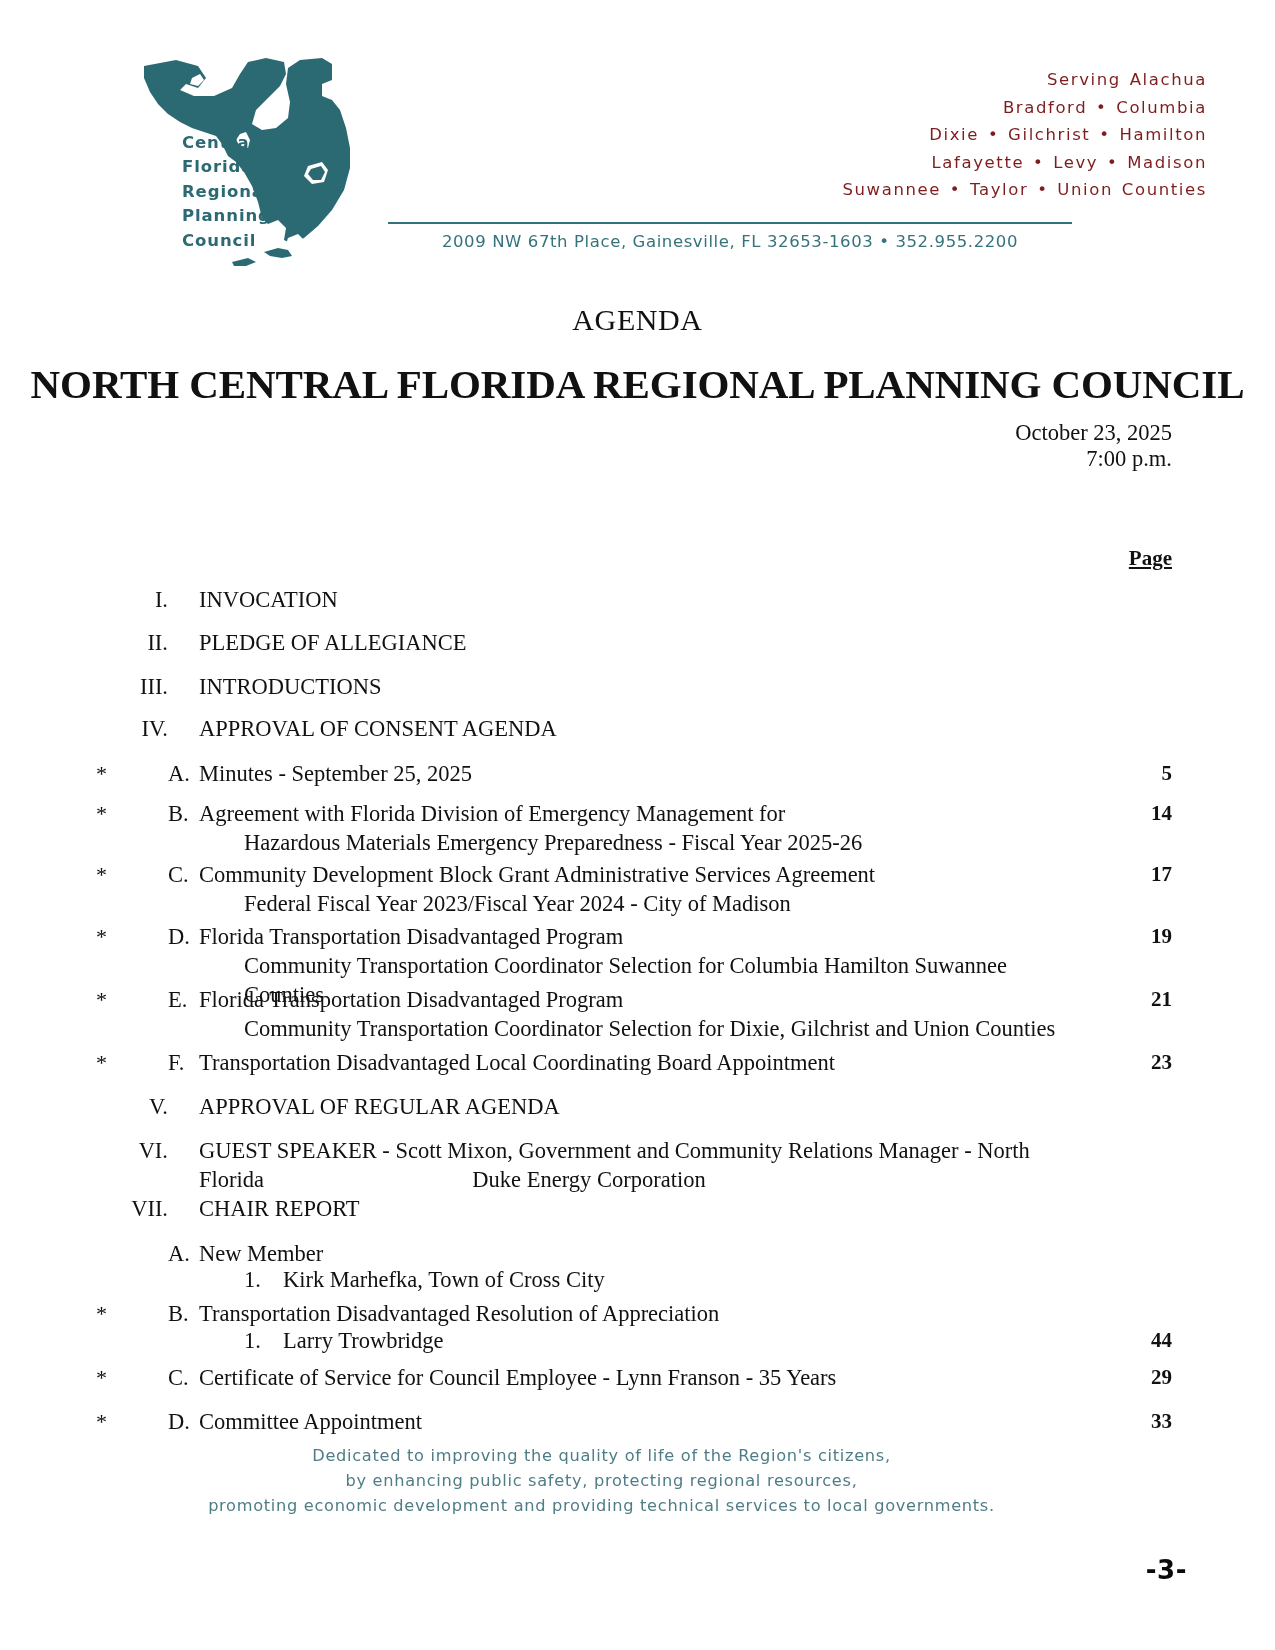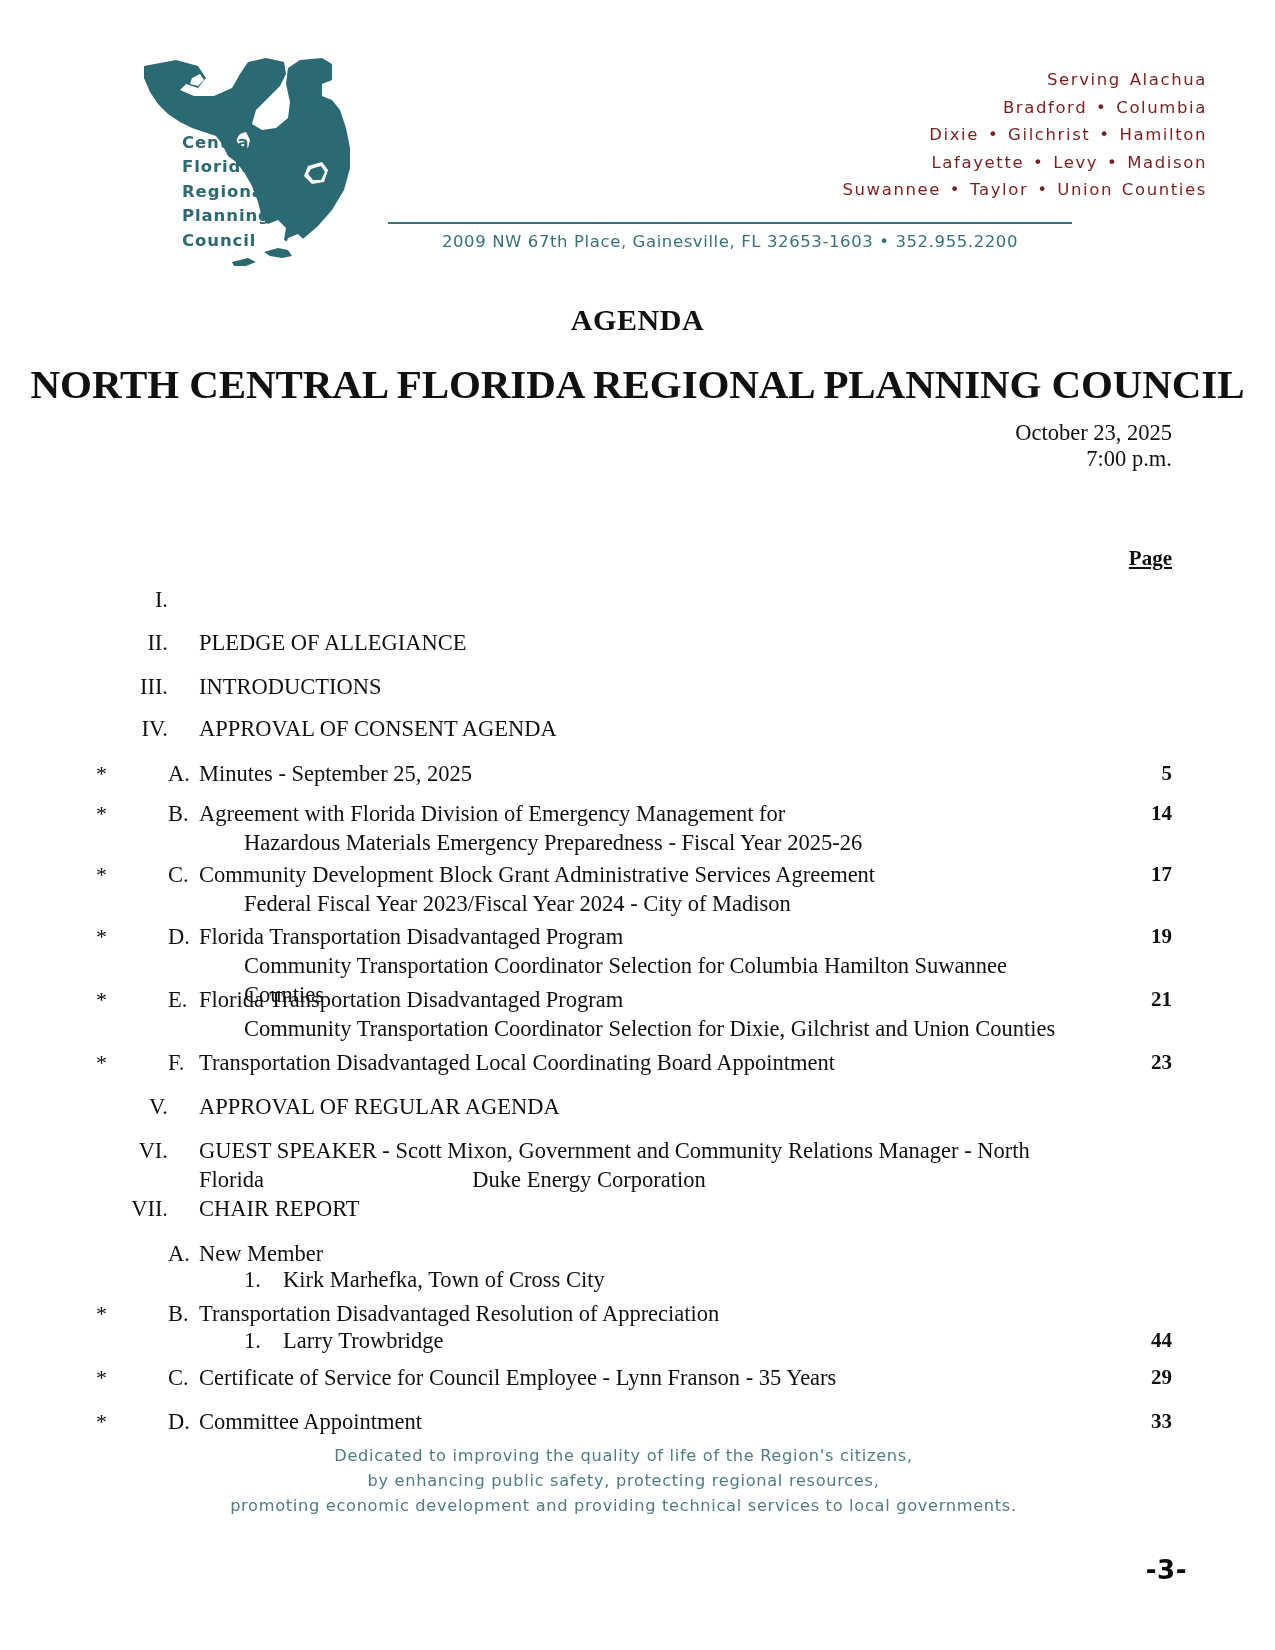--- a/index.html
+++ b/index.html
@@ -92,21 +92,21 @@
     white-space: nowrap;
   }
 
   
   .agenda-title {
     position: absolute;
     left: 0; top: 303px;
     width: 1275px;
     text-align: center;
     font-size: 30px;
-    font-weight: bold;
+    font-weight: normal;
     letter-spacing: 0.6px;
   }
   .council-title {
     position: absolute;
     left: 0; top: 360px;
     width: 1275px;
     text-align: center;
     font-size: 41px;
     font-weight: bold;
     letter-spacing: -0.1px;
@@ -232,21 +232,20 @@
     position: absolute;
     left: 0;
     top: 1443px;
     width: 1203px;
     text-align: center;
     font-family: "DejaVu Sans", sans-serif;
     font-size: 16.2px;
     line-height: 25px;
     letter-spacing: 0.7px;
     color: #4e7d86;
-    margin-left: 22px;
   }
   .footer-tagline div { white-space: nowrap; }
   .folio {
     position: absolute;
     right: 88px;
     top: 1555px;
     font-family: "DejaVu Sans", sans-serif;
     font-size: 26px;
     font-weight: bold;
     color: #0b0b0b;
@@ -304,20 +303,21 @@
   <div class="meeting-right">
     <div>October 23, 2025</div>
     <div>7:00 p.m.</div>
   </div>
   <div class="page-header">Page</div>
 
   <div class="agenda">
 
     <div class="row" style="height:43px">
       <span class="numeral">I.</span>
+      <span class="body-l1">INVOCATION</span>
     </div>
 
     <div class="row" style="height:44px">
       <span class="numeral">II.</span>
       <span class="body-l1">PLEDGE OF ALLEGIANCE</span>
     </div>
 
     <div class="row" style="height:42px">
       <span class="numeral">III.</span>
       <span class="body-l1">INTRODUCTIONS</span>

